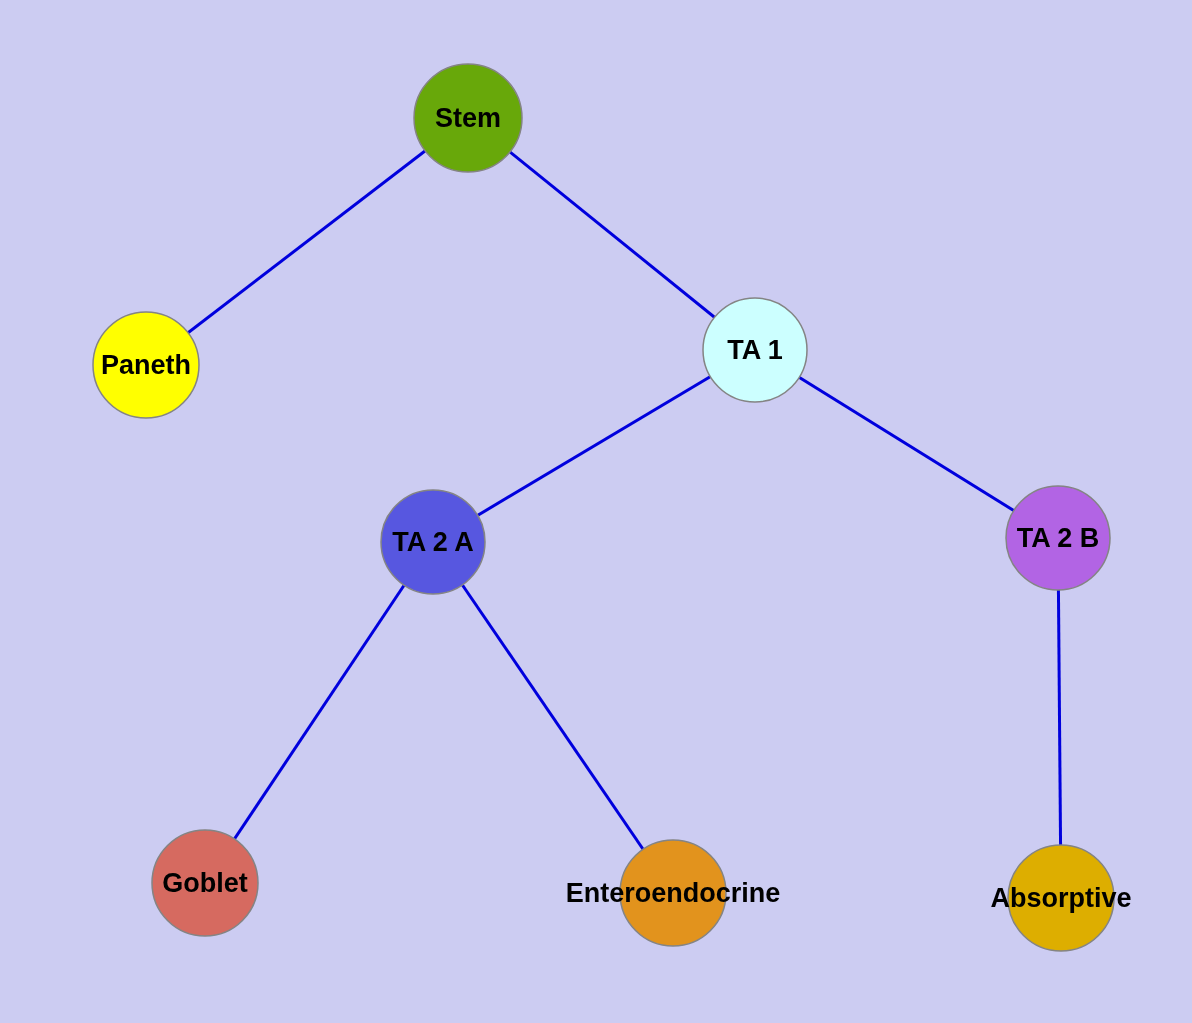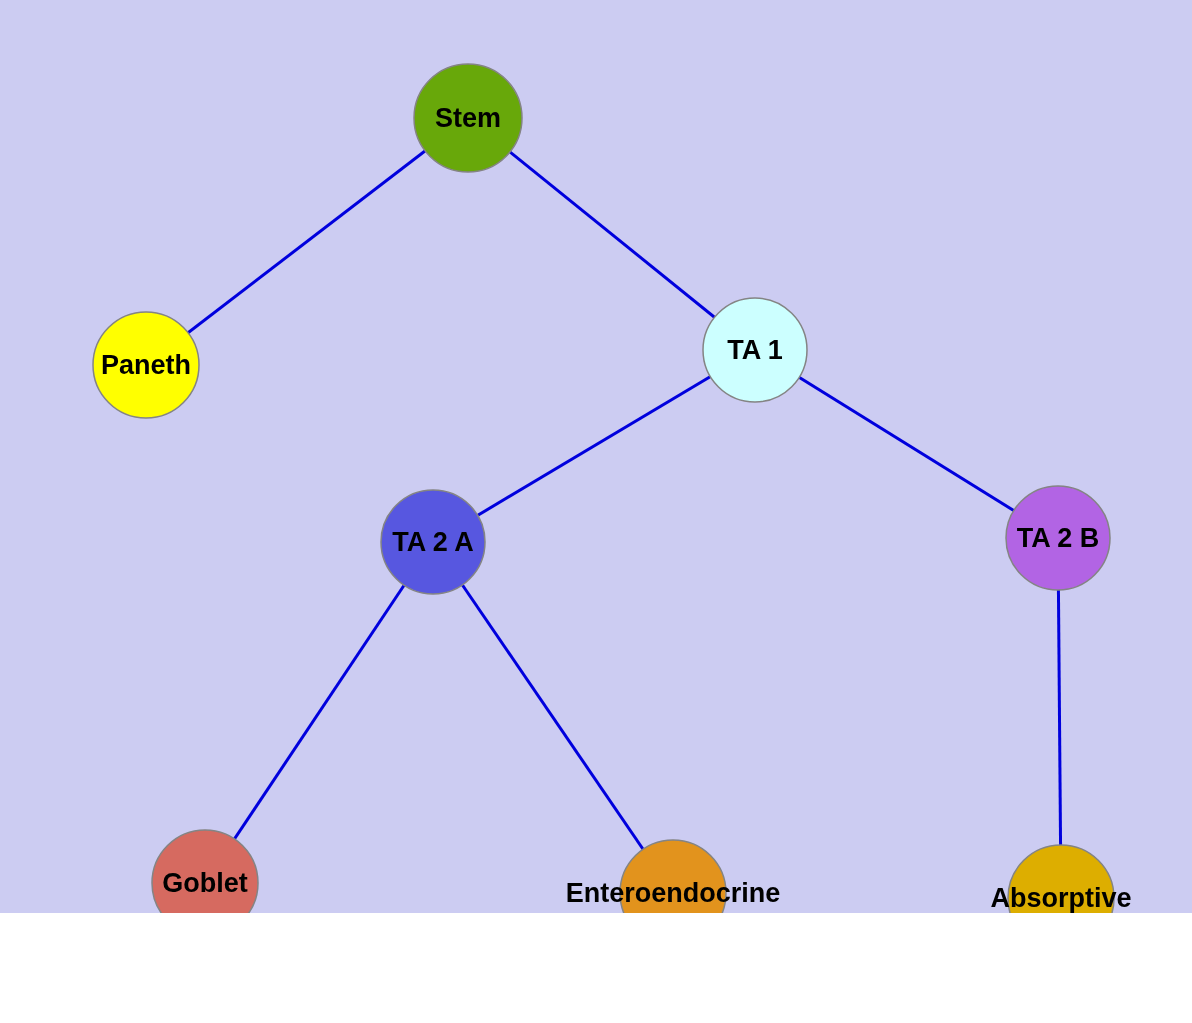--- a/index.html
+++ b/index.html
@@ -3,21 +3,21 @@
 <meta charset="utf-8">
 <style>
   html, body {
     margin: 0;
     padding: 0;
     font-family: "Liberation Sans", sans-serif;
   }
   #canvas-wrap {
     position: relative;
     width: 1192px;
-    height: 913px;
+    height: 1023px;
     overflow: hidden;
   }
   svg {
     display: block;
   }
   .edge {
     fill: none;
   }
   .node-circle {
     cursor: default;

